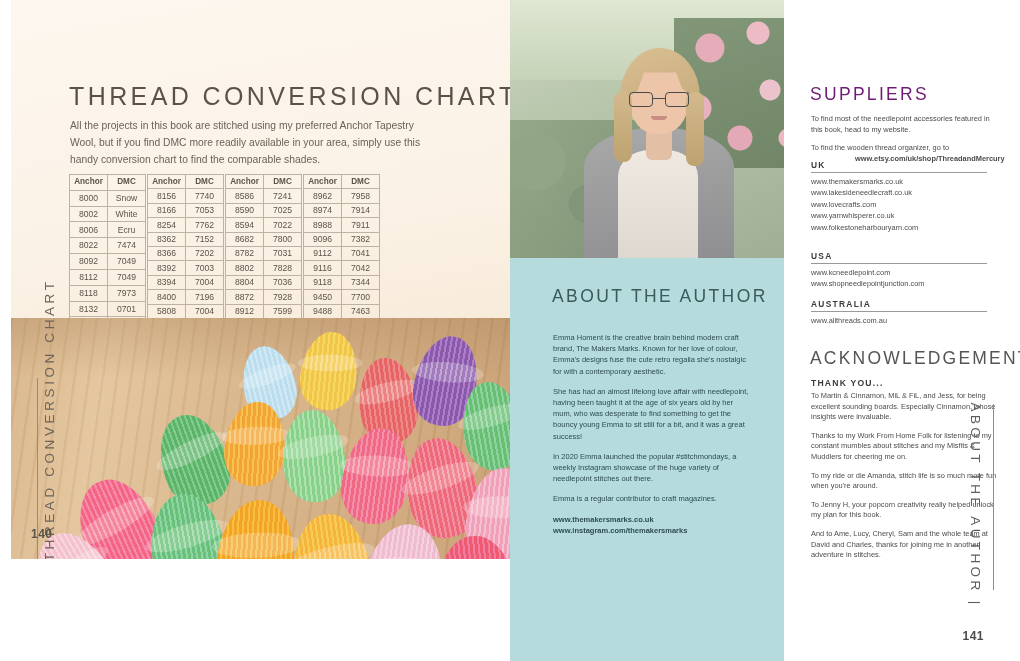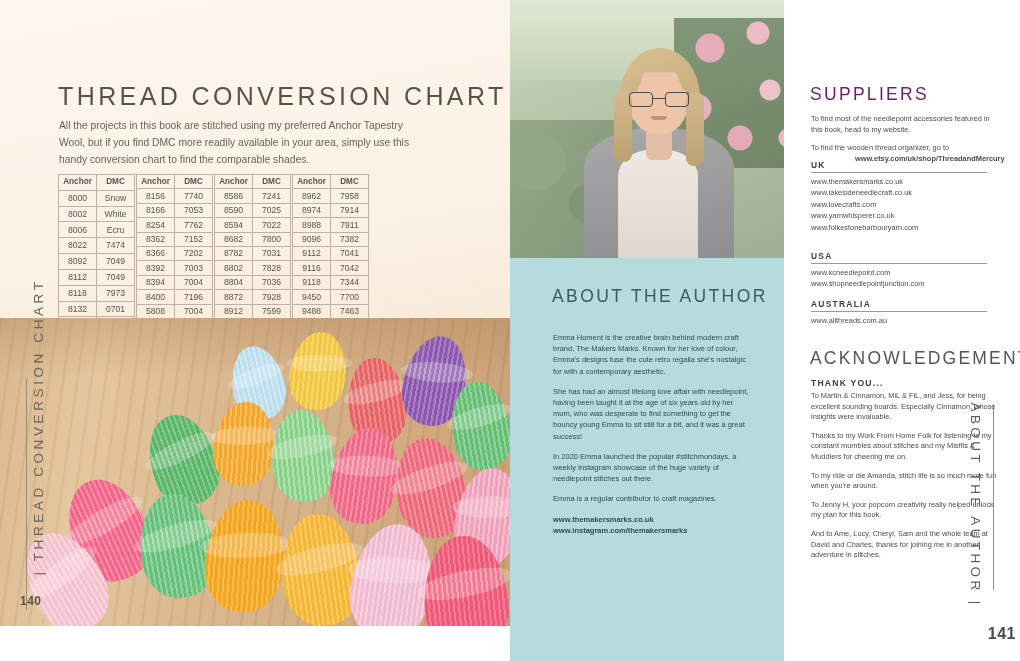--- a/index.html
+++ b/index.html
@@ -7,21 +7,21 @@
   body {
     width: 1020px; height: 661px;
     font-family: "Liberation Sans", sans-serif;
     background: #ffffff;
     overflow: hidden;
   }
   .page { position: relative; width: 1020px; height: 661px; }
 
   
   .left-page {
-    position: absolute; left: 0; top: 0; width: 510px; height: 626px;
+    position: absolute; left: 11px; top: 0; width: 510px; height: 559px;
     background: #fdf6ee;
     overflow: hidden;
   }
   .left-top-bg {
     position: absolute; left: 0; top: 0; width: 510px; height: 340px;
     background: linear-gradient(170deg,#fdf7ef 0%,#fbf2e6 60%,#f7ead9 100%);
   }
   
   .yarn-photo {
     position: absolute; left: 0; top: 318px; width: 510px; height: 343px;
@@ -234,22 +234,22 @@
     position: absolute; right: 26px; top: 404px; width: 1px; height: 186px;
     background: #8e8e8e;
   }
   .side-label-right {
     position: absolute; right: -60px; top: 500px; width: 210px;
     transform: rotate(90deg);
     font-size: 13.5px; letter-spacing: 3.4px; color: #5e5e5e;
     white-space: nowrap;
   }
   .page-num-right {
-    position: absolute; right: 4px; bottom: 18px;
-    font-size: 16px; font-weight: bold; color: #4b4b4b; letter-spacing: .5px;
+    position: absolute; right: 36px; bottom: 18px;
+    font-size: 12px; font-weight: bold; color: #4b4b4b; letter-spacing: .5px;
   }
 </style>
 </head>
 <body>
 
 <div class="page">
 
   <div class="left-page">
     <div class="left-top-bg"></div>
 

